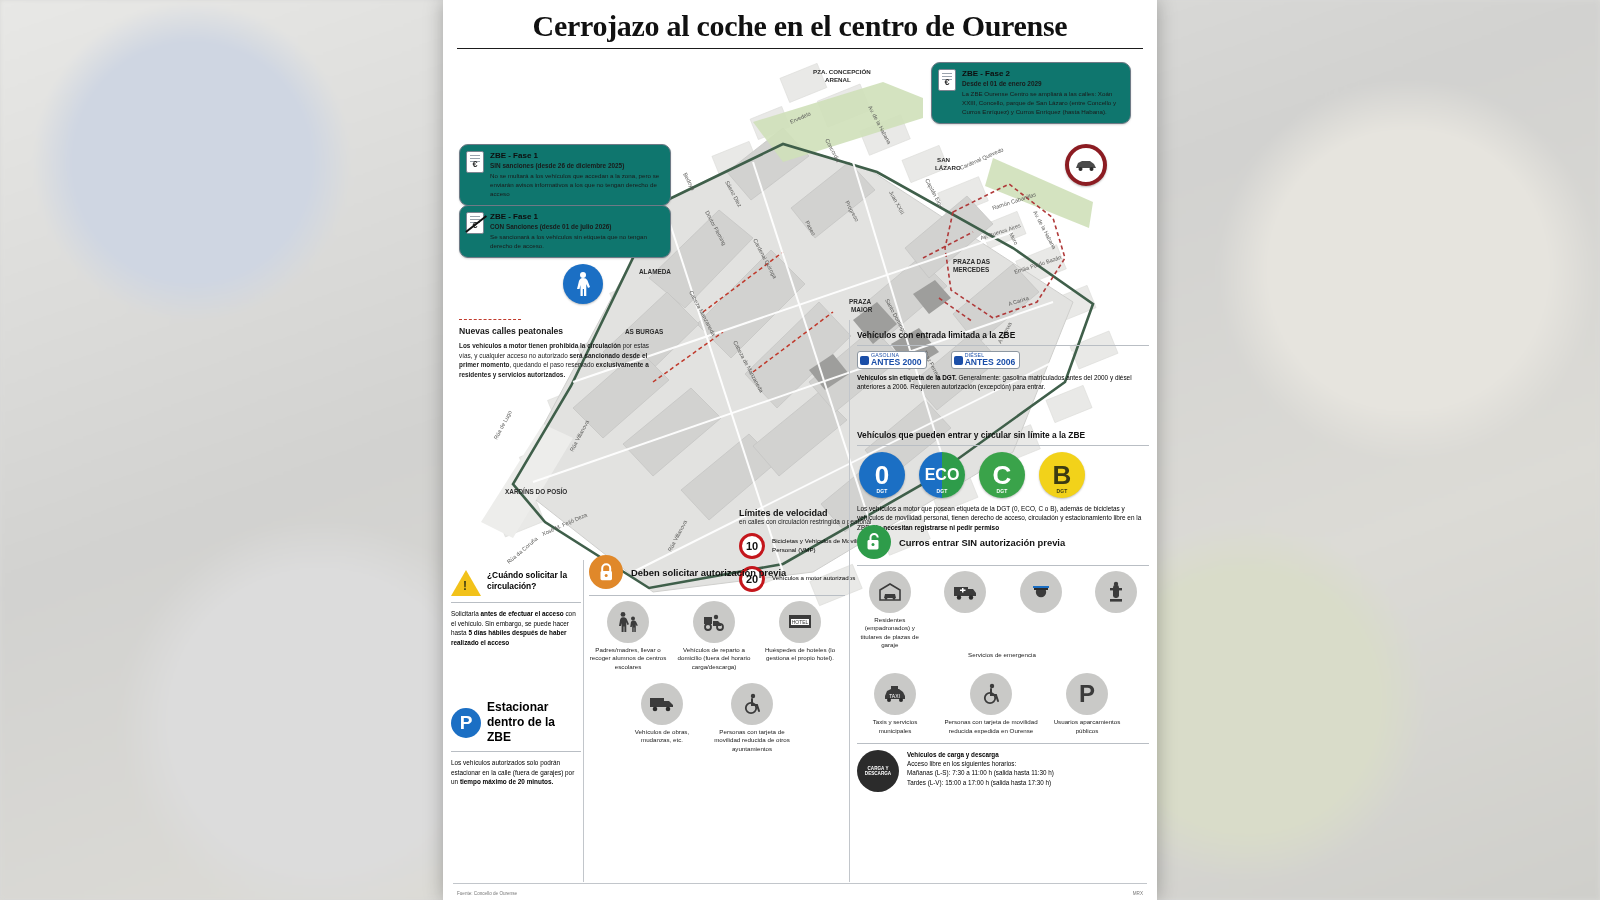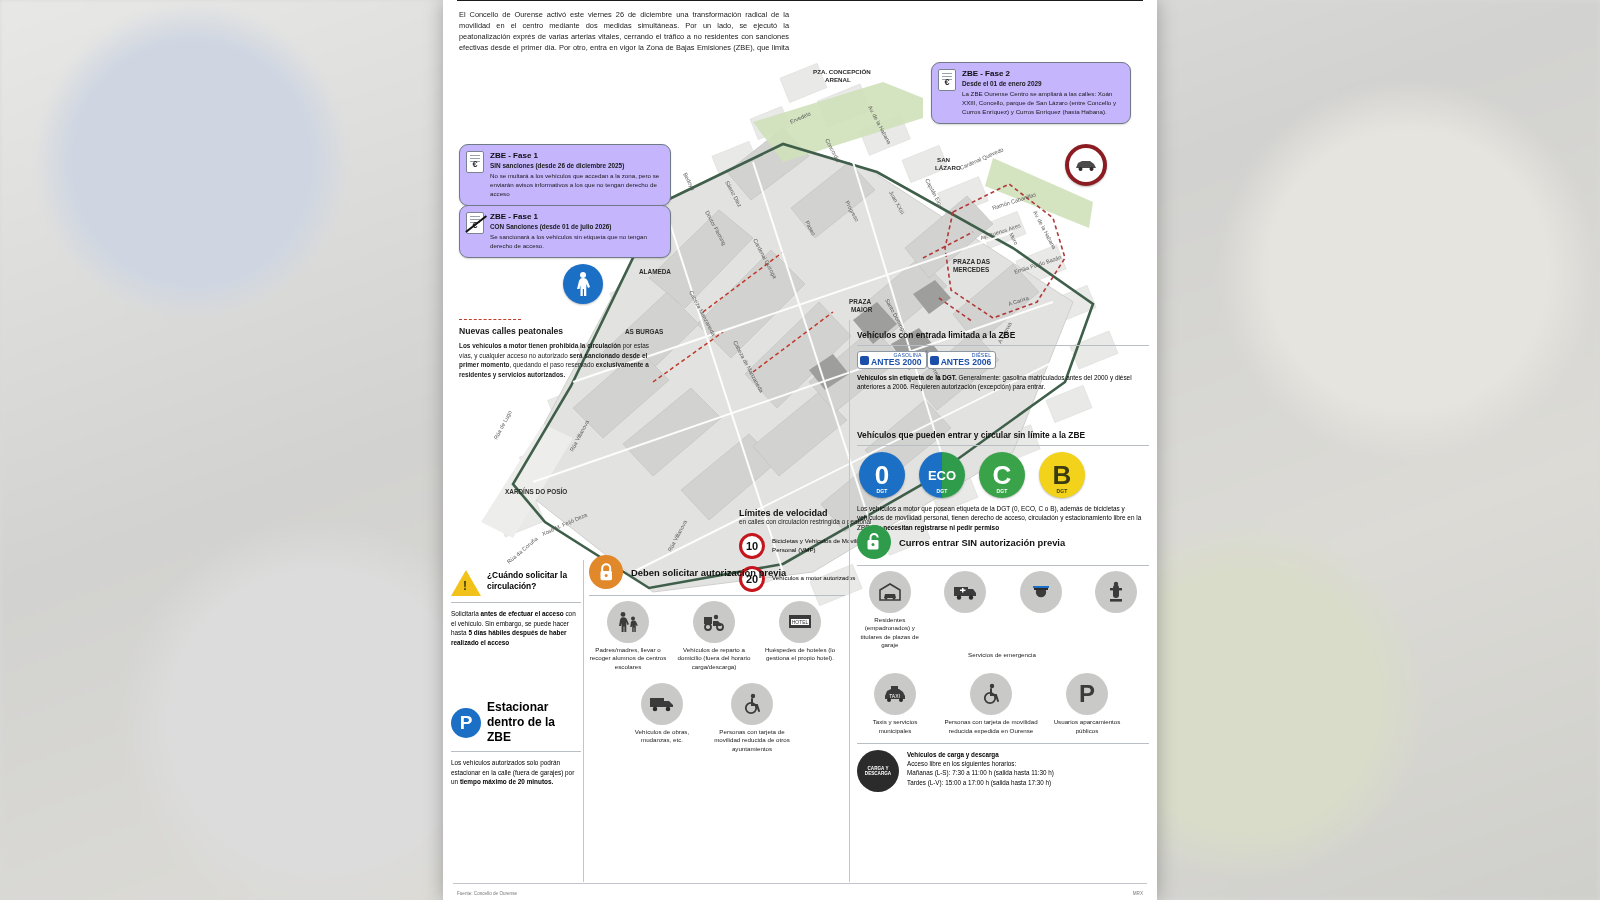--- a/index.html
+++ b/index.html
@@ -48,21 +48,21 @@
   
   #map {
     position:absolute; left:10px; top:52px; width:694px; height:600px;
     overflow:hidden;
   }
   .mapbase { position:absolute; inset:0; }
 
   
   .callout {
     position:absolute;
-    background:#c4b5fd;
+    background:#0f766e;
     border:1px solid #6f7a86;
     border-radius:9px;
     padding:5px 7px 6px 30px;
     font-size:6.2px;
     line-height:1.42;
     color:#1a1a1a;
     box-shadow:0 1px 2px rgba(0,0,0,.16);
   }
   .callout .ct { font-weight:bold; font-size:8px; display:block; color:#0d0d0d; }
   .callout .cs { font-weight:bold; font-size:6.4px; display:block; margin-bottom:2px; }
@@ -136,20 +136,21 @@
 
   svg { display:block; }
 </style>
 </head>
 <body>
 
 <div id="bg-blur"></div>
 
 <div id="page">
 
+  <div class="title">Cerrojazo al coche en el centro de Ourense</div>
   <div class="rule"></div>
   <div class="standfirst">El Concello de Ourense activó este viernes 26 de diciembre una transformación radical de la movilidad en el centro mediante dos medidas simultáneas. Por un lado, se ejecutó la peatonalización exprés de varias arterias vitales, cerrando el tráfico a no residentes con sanciones efectivas desde el primer día. Por otro, entra en vigor la Zona de Bajas Emisiones (ZBE), que limita el acceso según el distintivo ambiental del vehículo, aunque en este perímetro las multas contarán con una moratoria y no se aplicarán hasta julio de 2026.</div>
 
   <div id="map">
     <svg class="mapbase" width="694" height="600" viewBox="0 0 694 600">
       <rect x="0" y="0" width="694" height="600" fill="#ffffff"></rect>
 
       <g fill="#e9e9e7" stroke="#dcdcda" stroke-width="0.6">
         <rect x="330" y="18" width="40" height="26" transform="rotate(-22 350 30)"></rect>
         <rect x="368" y="40" width="46" height="28" transform="rotate(-22 390 54)"></rect>
@@ -332,21 +333,21 @@
       <div style="display:flex;align-items:center;gap:7px;">
         <div class="speed-circle">20</div>
         <div style="font-size:6.2px;line-height:1.35;width:104px;">Vehículos a motor autorizados</div>
       </div>
     </div>
   </div>
 
   <div style="position:absolute; left:414px; top:330px; width:292px;">
     <div class="panel-h">Vehículos con entrada limitada a la ZBE</div>
     <div class="hr-thin"></div>
-    <div style="display:flex; gap:0; margin:3px 0 4px 0;text-align:right;">
+    <div style="display:flex; gap:24px; margin:3px 0 4px 0;">
       <div class="badge-sticker">
         <span class="sq" style="background:#1a4ea8;"></span>
         <span class="lab">
           <span class="l1" style="display:block">GASOLINA</span>
           <span class="l2" style="display:block">ANTES 2000</span>
         </span>
       </div>
       <div class="badge-sticker">
         <span class="sq" style="background:#1a4ea8;"></span>
         <span class="lab">
@@ -362,21 +363,21 @@
 
   <div style="position:absolute; left:414px; top:430px; width:292px;">
     <div class="panel-h">Vehículos que pueden entrar y circular sin límite a la ZBE</div>
     <div class="hr-thin"></div>
     <div style="display:flex; gap:14px; margin:6px 0 6px 2px;">
       <div class="dgt" style="background:#1b6fc4;">
         <span class="big">0</span>
         <span class="mini">DGT</span>
       </div>
       <div class="dgt" style="background:linear-gradient(90deg,#1b6fc4 50%, #2e9c4a 50%);">
-        <span class="big" style="font-size:13px;">ECO</span>
+        <span class="big" style="font-size:16px;">ECO</span>
         <span class="mini">DGT</span>
       </div>
       <div class="dgt" style="background:#3aa34a;">
         <span class="big">C</span>
         <span class="mini">DGT</span>
       </div>
       <div class="dgt" style="background:#f2d21a;">
         <span class="big" style="color:#3b3b12;">B</span>
         <span class="mini" style="color:#3b3b12;">DGT</span>
       </div>

